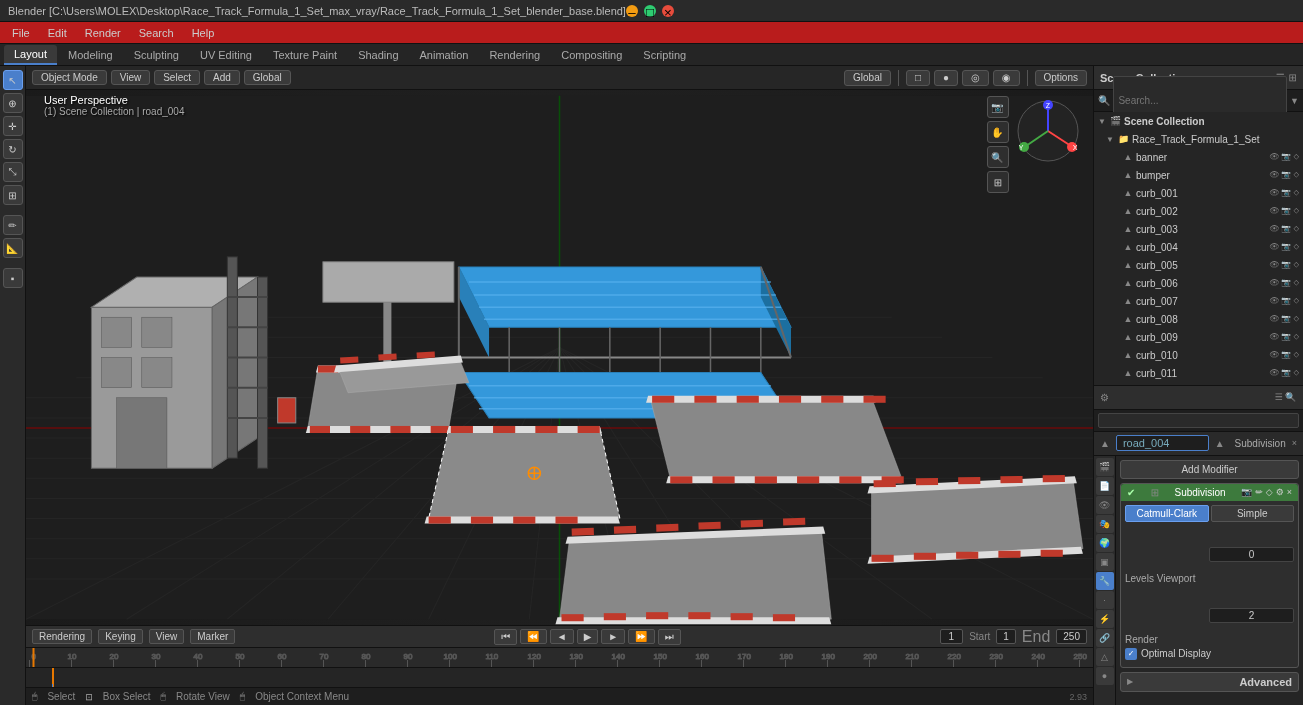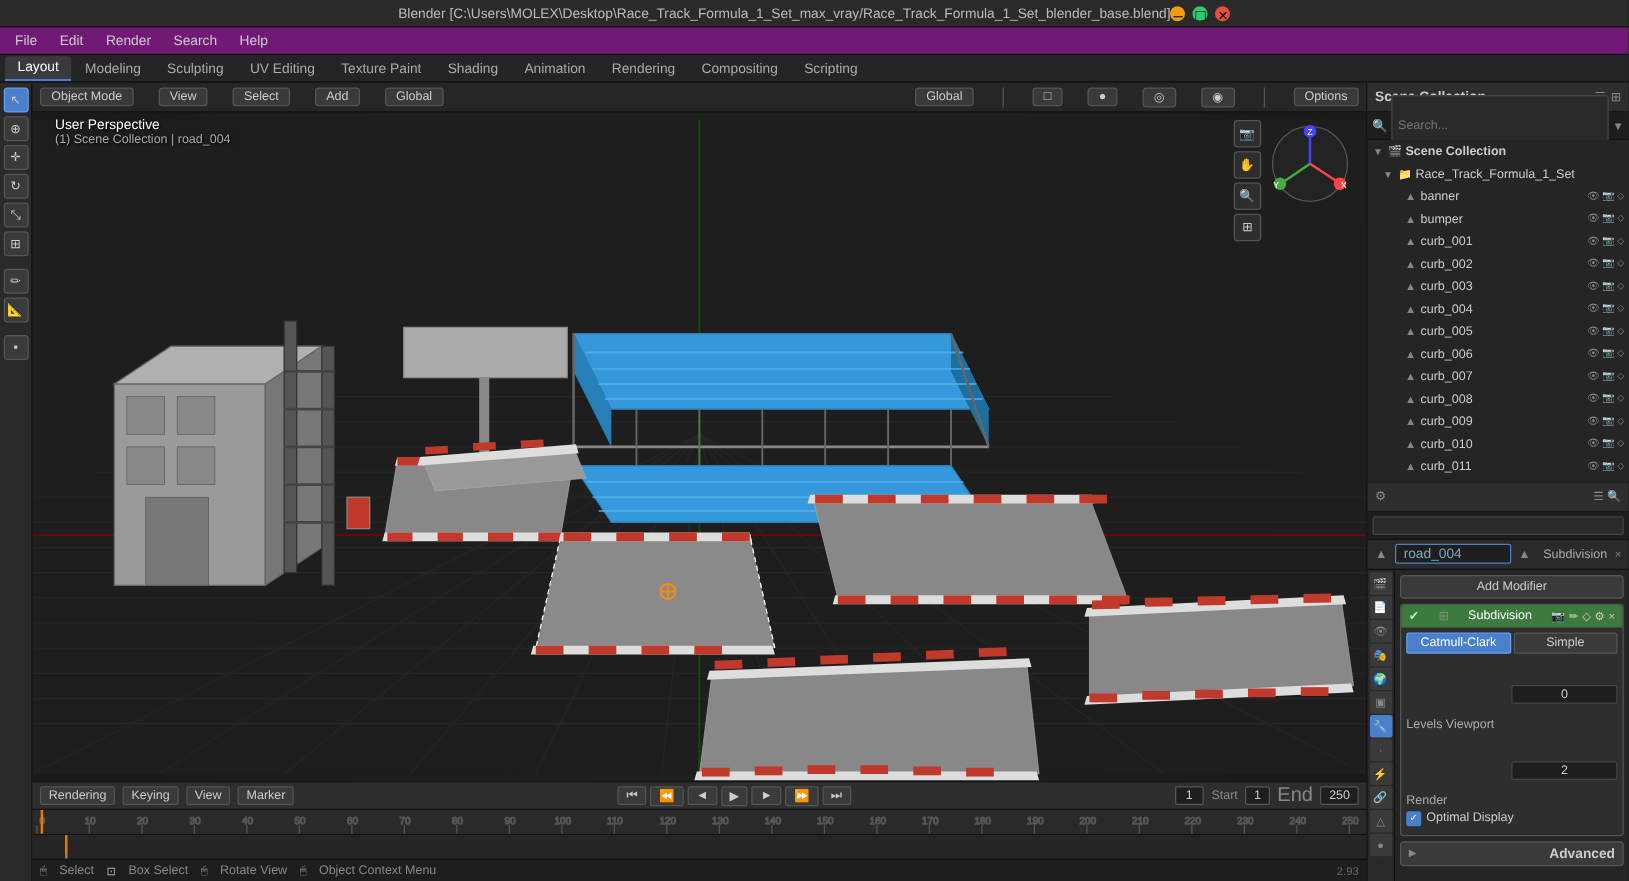--- a/index.html
+++ b/index.html
@@ -4,35 +4,35 @@
   <style>
     * { margin: 0; padding: 0; box-sizing: border-box; }
     body { width: 1303px; height: 705px; background: #1a1a1a; font-family: 'Segoe UI', Arial, sans-serif; font-size: 11px; color: #ccc; overflow: hidden; }
 
     
     #titlebar {
       height: 22px;
       background: #2a2a2a;
       display: flex;
       align-items: center;
-      justify-content: center;
+      justify-content: flex-start;
       padding: 0 8px;
       border-bottom: 1px solid #111;
     }
     #titlebar .title { font-size: 11px; color: #bbb; }
     #titlebar .controls { display: flex; gap: 6px; }
     #titlebar .win-btn { width: 12px; height: 12px; border-radius: 50%; border: none; cursor: pointer; }
     #titlebar .win-close { background: #e74c3c; }
     #titlebar .win-min { background: #f39c12; }
     #titlebar .win-max { background: #2ecc71; }
 
     
     #menubar {
       height: 22px;
-      background: #701a75;
+      background: #b91c1c;
       display: flex;
       align-items: center;
       padding: 0 4px;
       gap: 2px;
       border-bottom: 1px solid #111;
     }
     .menu-item {
       padding: 2px 8px;
       cursor: pointer;
       color: #ccc;
@@ -444,22 +444,21 @@
       display: flex;
       align-items: center;
       justify-content: center;
       font-size: 9px;
       color: #888;
     }
 
     
     .vp-header-section {
       display: flex;
-      align-items: center;
-      gap: 20px;
+      gap: 4px;
     }
     .vp-separator {
       width: 1px;
       height: 16px;
       background: #555;
       margin: 0 3px;
     }
 
     
     #object-name-bar {

